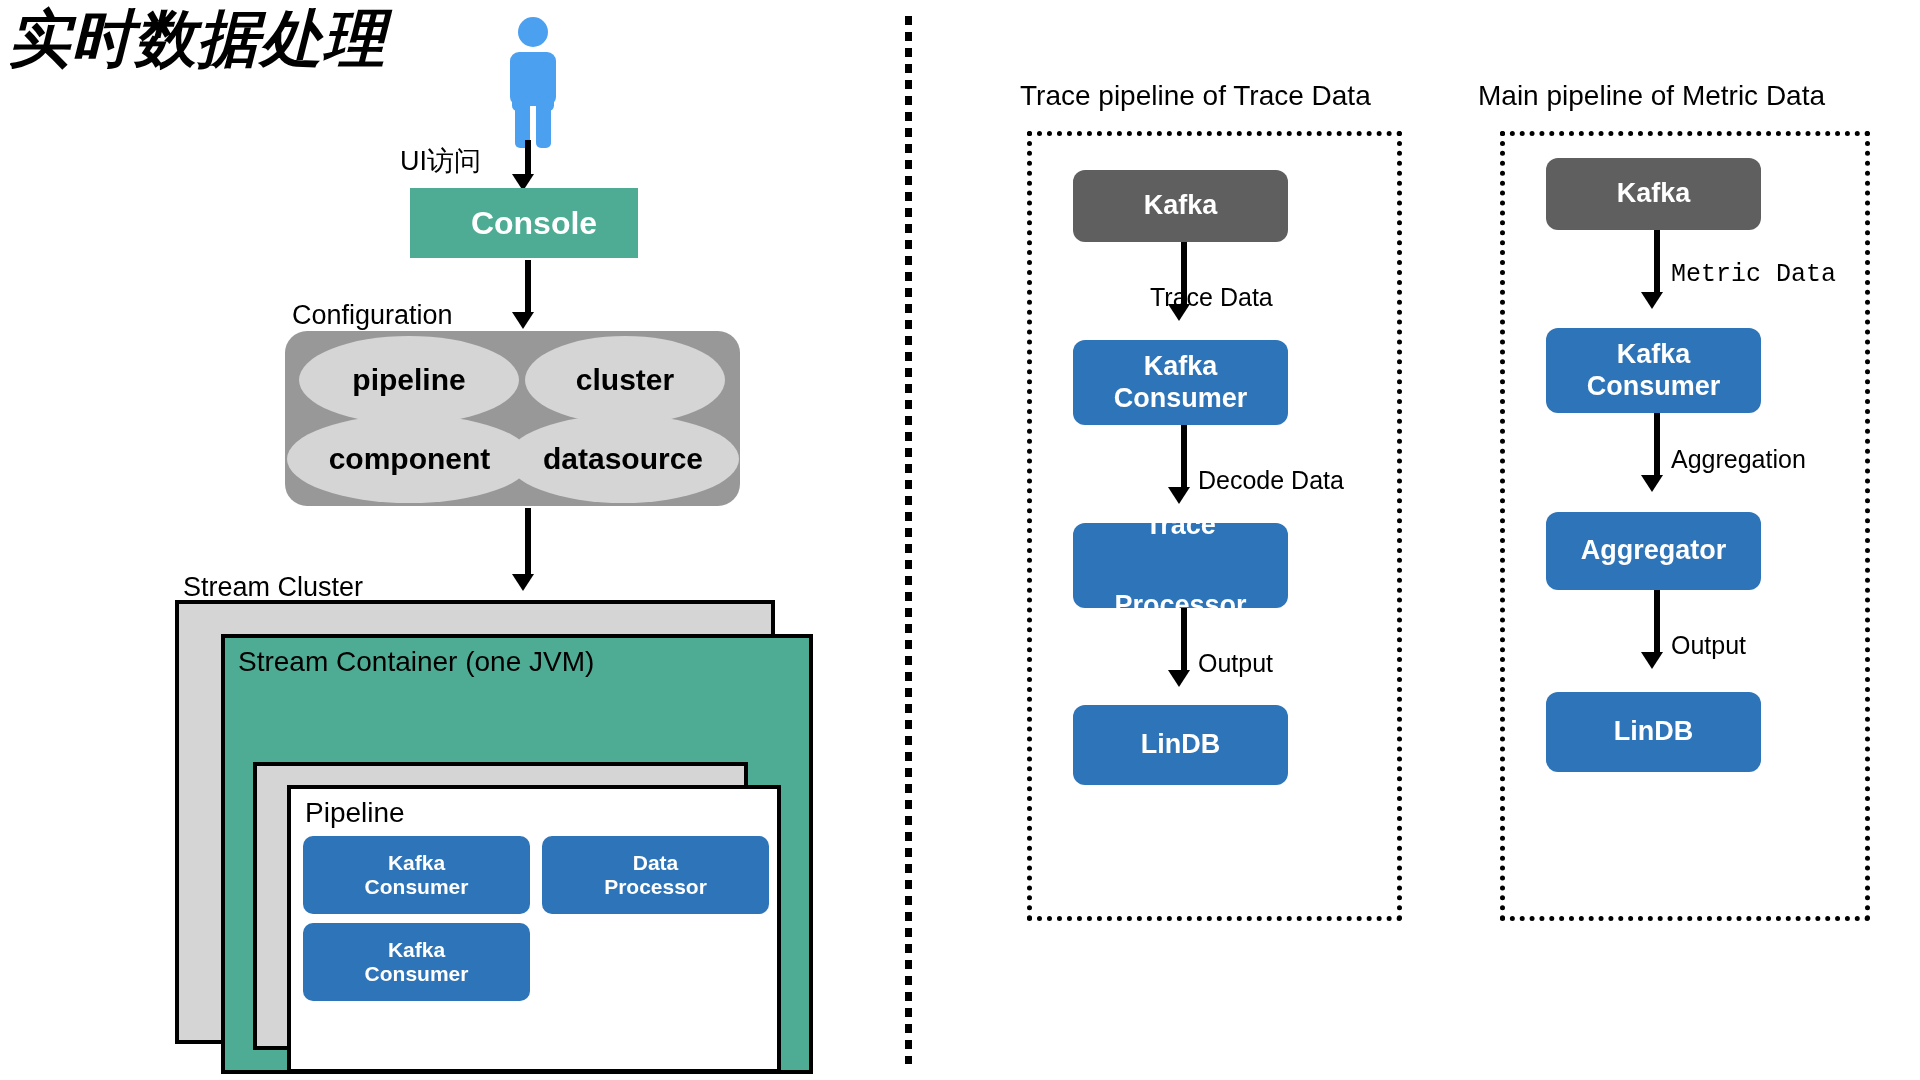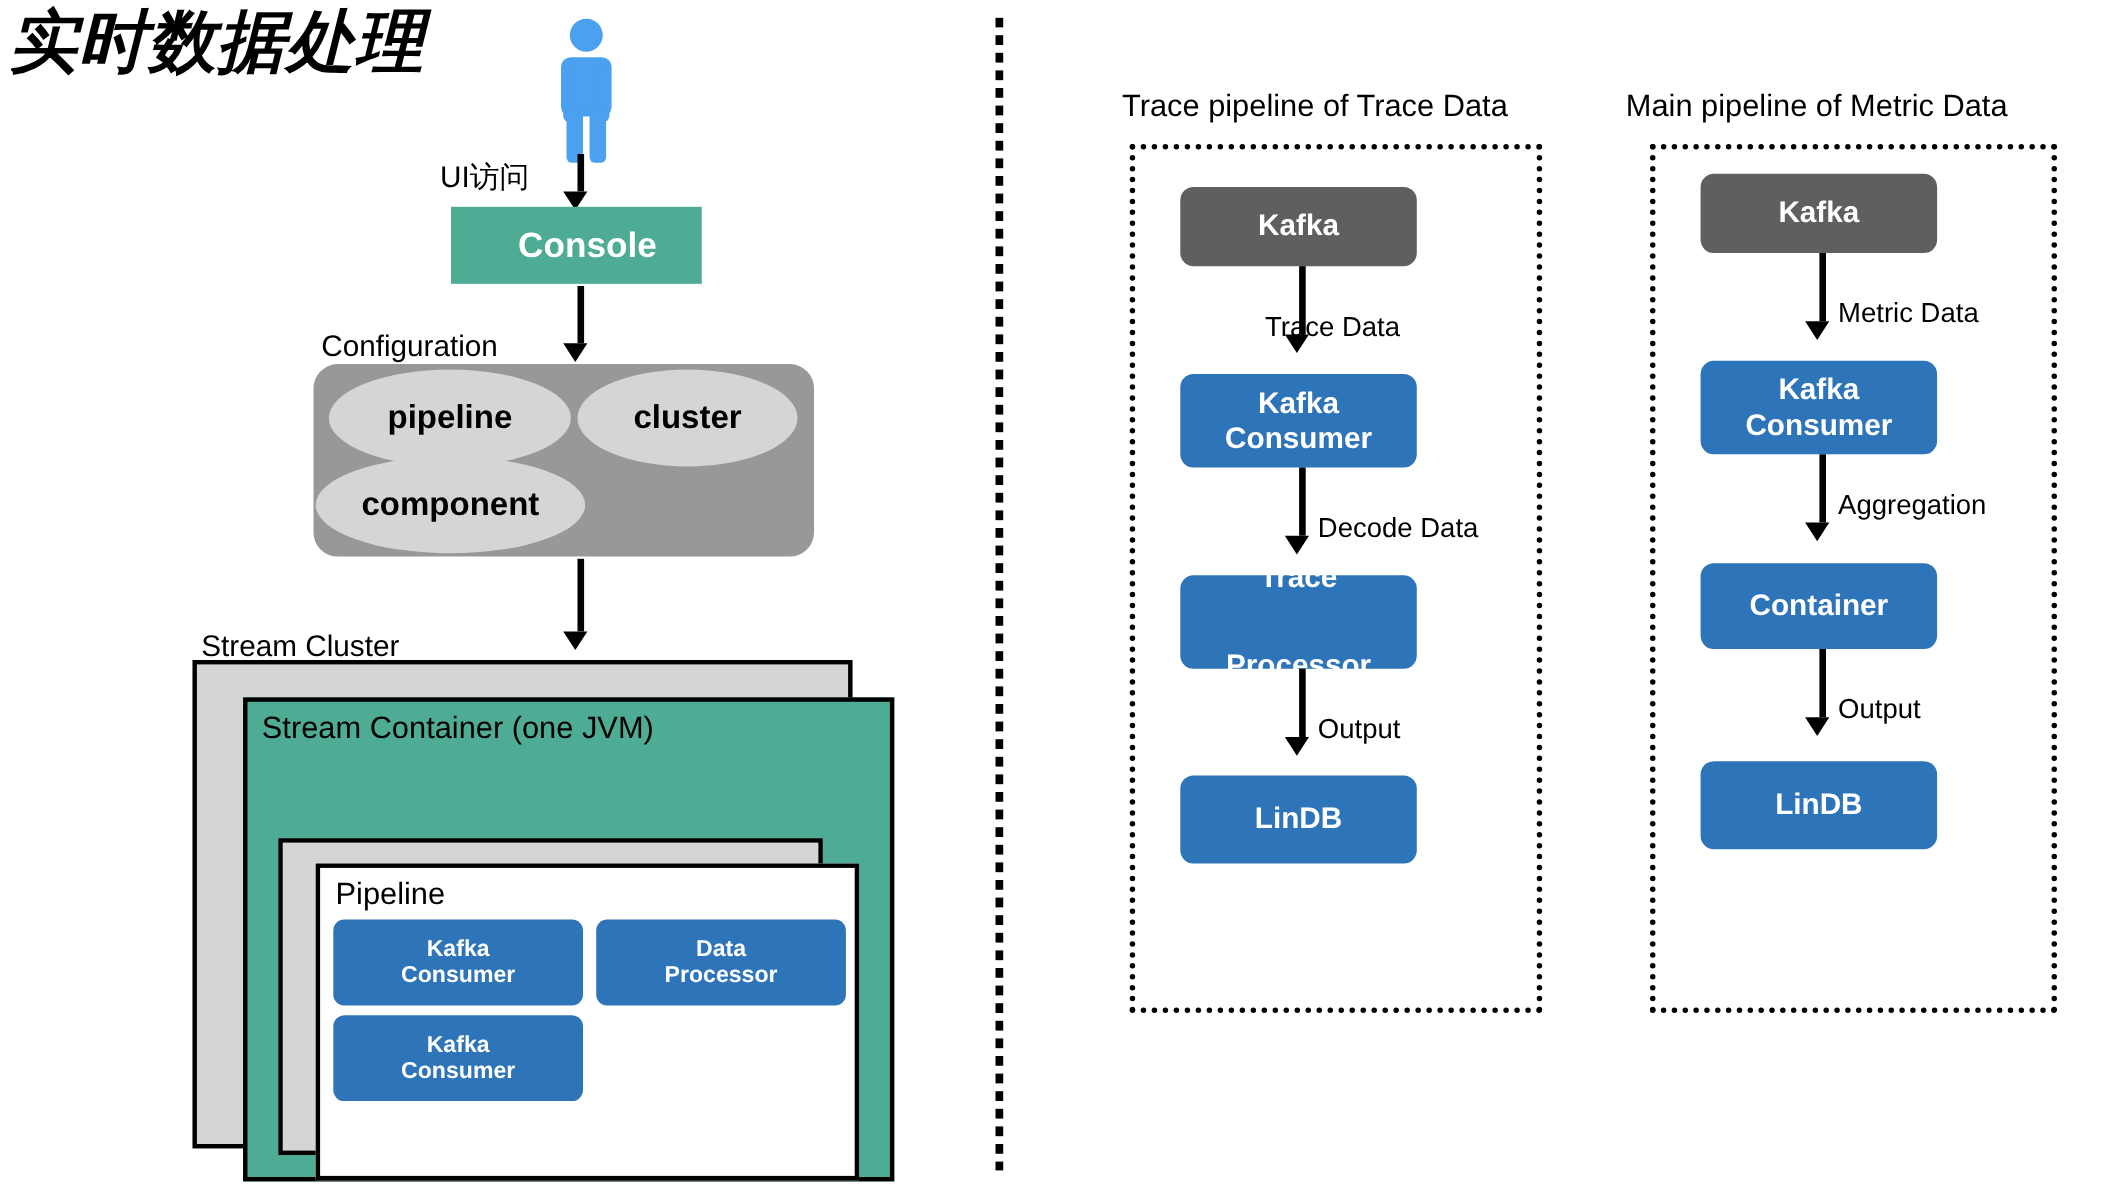--- a/index.html
+++ b/index.html
@@ -178,20 +178,21 @@
     <div class="arrow-shaft" style="height:52px;"></div>
     <div class="arrow-head sm"></div>
   </div>
 
   <div class="abs" id="config-label">Configuration</div>
 
   <div class="abs" id="config-box">
     <div class="cfg-ellipse" id="cfg-0">pipeline</div>
     <div class="cfg-ellipse" id="cfg-1">cluster</div>
     <div class="cfg-ellipse" id="cfg-2">component</div>
+    <div class="cfg-ellipse" id="cfg-3">datasource</div>
   </div>
 
   <div class="abs v-arrow" style="left:521px; top:508px;">
     <div class="arrow-shaft" style="height:66px;"></div>
     <div class="arrow-head sm"></div>
   </div>
 
   <div class="abs" id="stream-cluster-label">Stream Cluster</div>
 
   <div class="abs" id="layer-cluster"></div>
@@ -257,34 +258,34 @@
   <div class="panel-title" style="left:1478px; top:80px;">Main pipeline of Metric Data</div>
   <div class="panel-box" style="left:1500px; top:131px; width:370px; height:790px;"></div>
 
   <div class="node kafka" style="left:1546px; top:158px; width:215px; height:72px;">
     <span>Kafka</span>
   </div>
   <div class="abs v-arrow" style="left:1650px; top:230px;">
     <div class="arrow-shaft" style="height:62px;"></div>
       <div class="arrow-head sm"></div>
   </div>
-  <div class="edge-label" style="left:1671px; top:271px;">Metric Data</div>
+  <div class="edge-label" style="left:1671px; top:260px;font-family:Liberation Mono, monospace;">Metric Data</div>
 
   <div class="node blue" style="left:1546px; top:328px; width:215px; height:85px;">
     <span>Kafka</span>
     <span>Consumer</span>
   </div>
   <div class="abs v-arrow" style="left:1650px; top:413px;">
     <div class="arrow-shaft" style="height:62px;"></div>
       <div class="arrow-head sm"></div>
   </div>
   <div class="edge-label" style="left:1671px; top:445px;">Aggregation</div>
 
   <div class="node blue" style="left:1546px; top:512px; width:215px; height:78px;">
-    <span>Container</span>
+    <span>Aggregator</span>
   </div>
   <div class="abs v-arrow" style="left:1650px; top:590px;">
     <div class="arrow-shaft" style="height:62px;"></div>
       <div class="arrow-head sm"></div>
   </div>
   <div class="edge-label" style="left:1671px; top:631px;">Output</div>
 
   <div class="node blue" style="left:1546px; top:692px; width:215px; height:80px;">
     <span>LinDB</span>
   </div>

